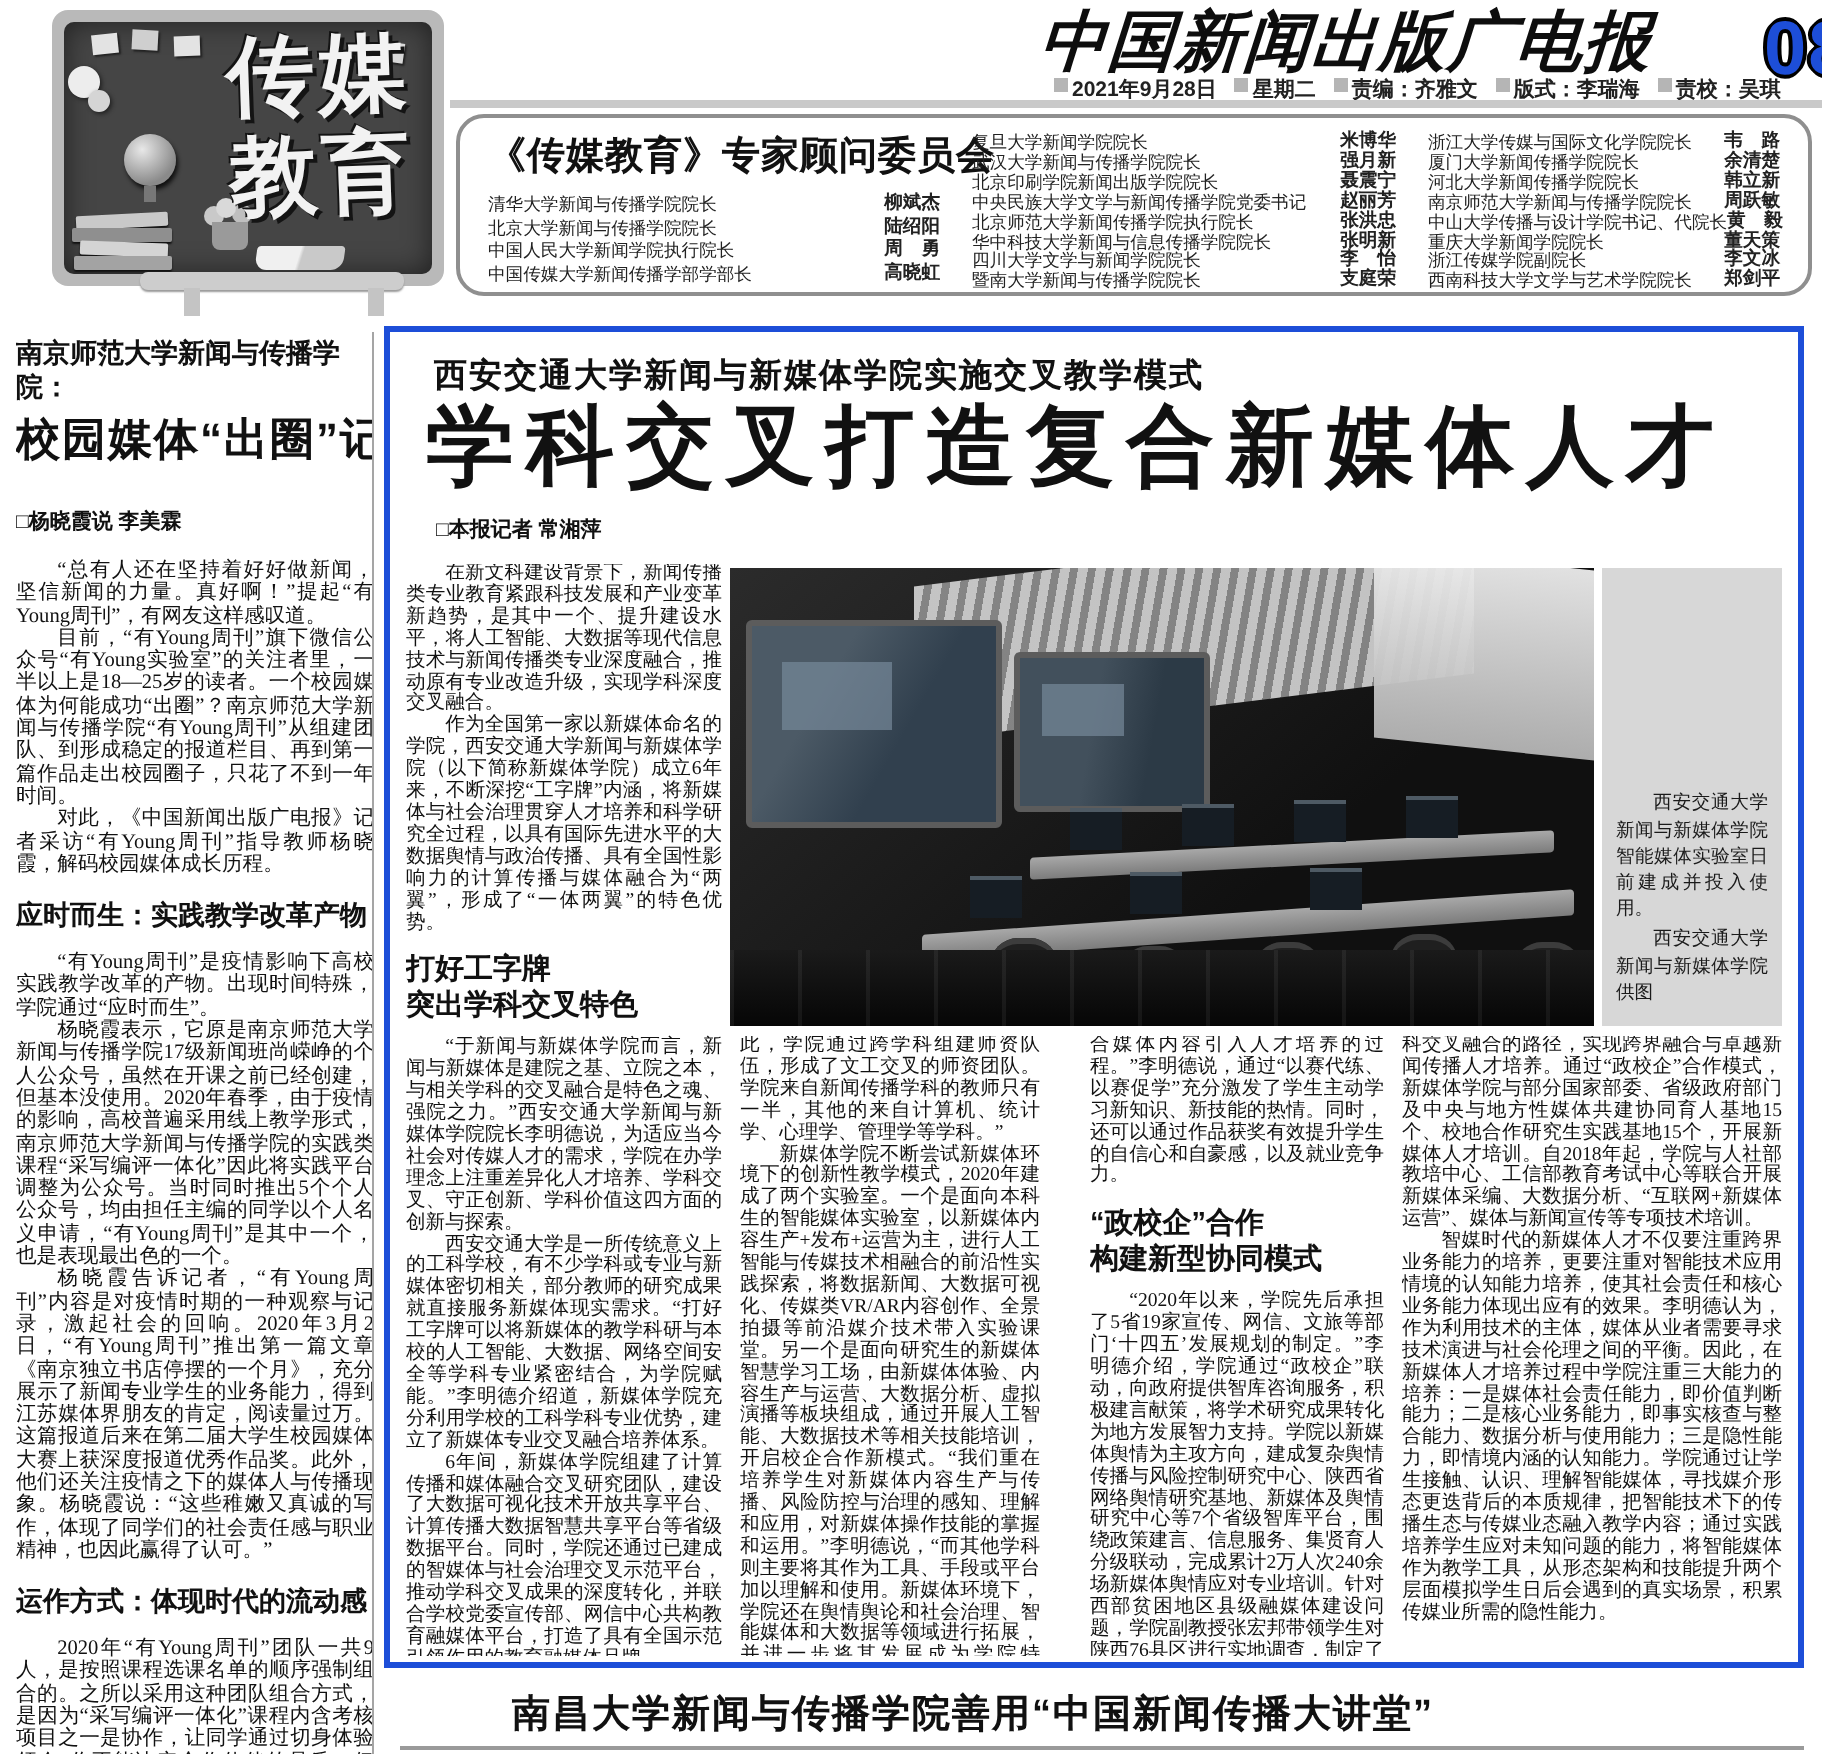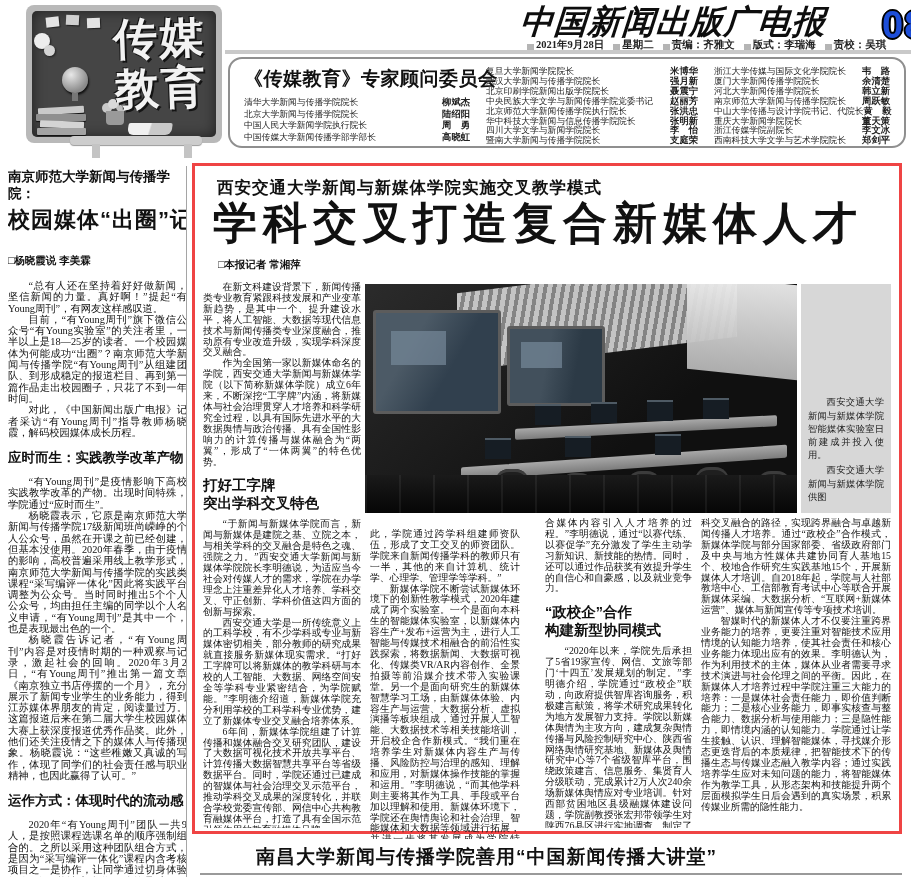--- a/index.html
+++ b/index.html
@@ -39,21 +39,21 @@
 
   
   .np-title{position:absolute;left:520px;top:2px;width:322px;height:40px;font-weight:bold;font-style:italic;
             font-size:33px;line-height:40px;letter-spacing:1px;white-space:nowrap;color:#0d0d0d;
             transform:skewX(-4deg);}
   .page-num{position:absolute;left:848px;top:4px;font-family:"Liberation Sans",sans-serif;font-weight:900;
             font-size:38px;line-height:42px;color:#1d4ed8;letter-spacing:1px;
             text-shadow:-2px 0 #000,2px 0 #000,0 -2px #000,0 2px #000,-1px -1px #000,1px 1px #000,1px -1px #000,-1px 1px #000;margin-left:34px;}
   .date-row{position:absolute;left:527px;top:39px;width:384px;font-family:"Liberation Sans",sans-serif;
             font-weight:bold;font-size:10.5px;line-height:12px;color:#222;white-space:nowrap;display:flex;gap:9px;align-items:center;}
-  .date-row .it{display:flex;align-items:flex-end;gap:2px;font-family:Liberation Serif, serif;}
+  .date-row .it{display:flex;align-items:flex-start;gap:2px;}
   .sq{width:7px;height:7px;background:#b5b5b5;display:inline-block;}
   .head-band{position:absolute;left:225px;top:50px;width:686px;height:4px;background:#c9c9c9;}
 
   
   .committee{position:absolute;left:228px;top:57px;width:678px;height:91px;border:2px solid #8f8f8f;
              border-radius:14px;box-sizing:border-box;padding:7px 14px 5px;display:flex;gap:16px;background:#fff;}
   .com-left{width:226px;display:flex;flex-direction:column;}
   .com-title{font-family:"Liberation Sans",sans-serif;font-weight:bold;font-size:19px;line-height:22px;
              letter-spacing:.5px;margin:2px 0 7px;white-space:nowrap;}
   .com-mid{width:238px;padding-top:1px;}
@@ -69,33 +69,33 @@
   .la-title{font-family:"Liberation Sans",sans-serif;font-weight:900;font-size:22px;line-height:26px;
             letter-spacing:1px;margin:5px 0 21px;white-space:nowrap;}
   .la-byline{font-family:"Liberation Sans",sans-serif;font-weight:bold;font-size:10.5px;margin-bottom:12px;}
   .la-body{font-size:10.3px;line-height:11.3px;text-align:justify;}
   .la-body .bp{margin:0;text-indent:2em;}
   .la-body .bh{font-family:"Liberation Sans",sans-serif;font-weight:bold;font-size:13.5px;line-height:16px;
                margin:12px 0 10px;}
   .divider-v{position:absolute;left:186px;top:166px;width:1px;height:711px;background:#a5a5a5;}
 
   
-  .main-art{position:absolute;left:192px;top:163px;width:710px;height:671px;border:3px solid #ef4444;
+  .main-art{position:absolute;left:192px;top:163px;width:710px;height:671px;border:3px solid #1d4ed8;
             box-sizing:border-box;background:#fff;}
   .ma-kicker{position:absolute;left:22px;top:11px;font-family:"Liberation Sans",sans-serif;font-weight:bold;
              font-size:16.5px;letter-spacing:1px;white-space:nowrap;}
   .ma-headline{position:absolute;left:18px;top:32px;font-weight:900;font-size:44px;line-height:52px;
                letter-spacing:6px;white-space:nowrap;font-family:"Liberation Serif",serif;}
   .ma-byline{position:absolute;left:23px;top:92px;font-family:"Liberation Sans",sans-serif;font-weight:bold;font-size:10.5px;}
   .col{position:absolute;font-size:9.8px;line-height:10.9px;text-align:justify;overflow:hidden;}
   .col .bp{margin:0;text-indent:2em;}
   .col .bp.cont{text-indent:0;}
   .col .bh{font-family:"Liberation Sans",sans-serif;font-weight:bold;font-size:14.5px;line-height:18px;margin:9px 0 7px;}
   .col-a{left:8px;top:116px;width:158px;height:546px;}
-  .col-b{left:175px;top:363px;width:150px;height:310px;}
+  .col-b{left:175px;top:352px;width:150px;height:310px;}
   .col-c{left:350px;top:352px;width:147px;height:310px;}
   .col-d{left:506px;top:352px;width:190px;height:310px;}
 
   
   .photo{position:absolute;left:170px;top:118px;width:432px;height:229px;overflow:hidden;
          background:linear-gradient(140deg,#2b2b2b,#101010 65%);}
   .ph-ceiling{position:absolute;right:60px;top:-8px;width:280px;height:78px;
               background:repeating-linear-gradient(100deg,#d6d6d6 0 5px,#8f8f8f 5px 9px);
               transform:skewY(-7deg);opacity:.9;}
   .ph-ceiling2{position:absolute;right:-10px;top:-4px;width:120px;height:95px;

